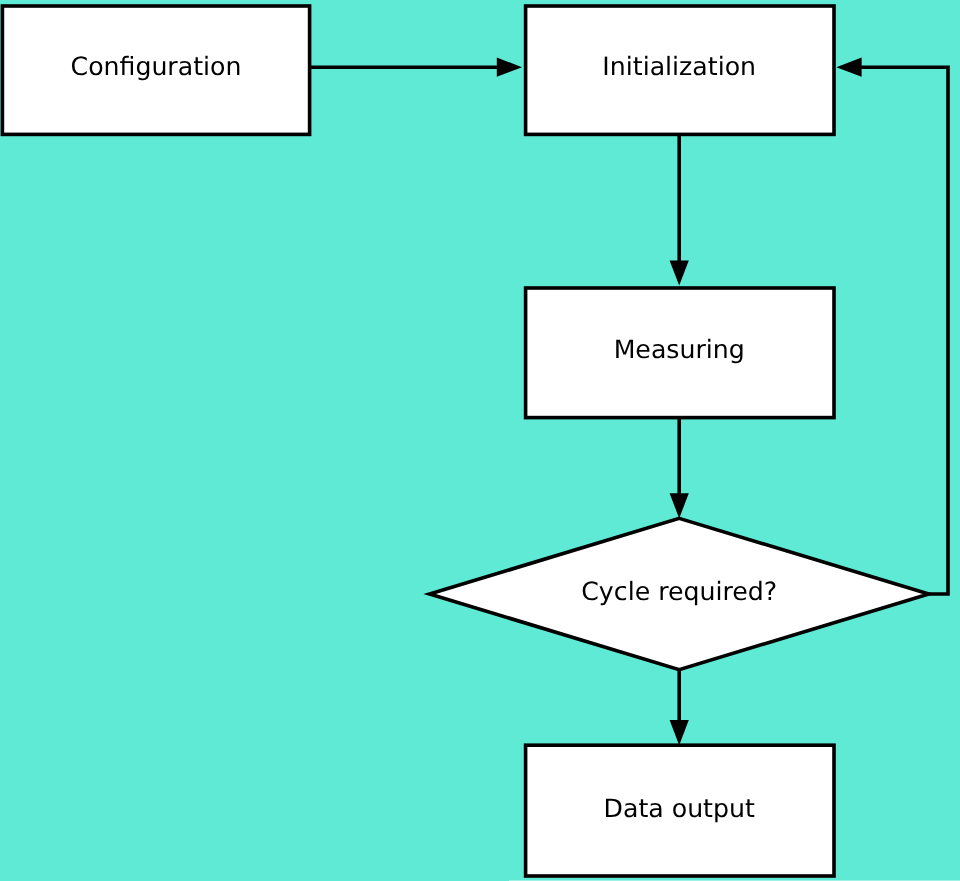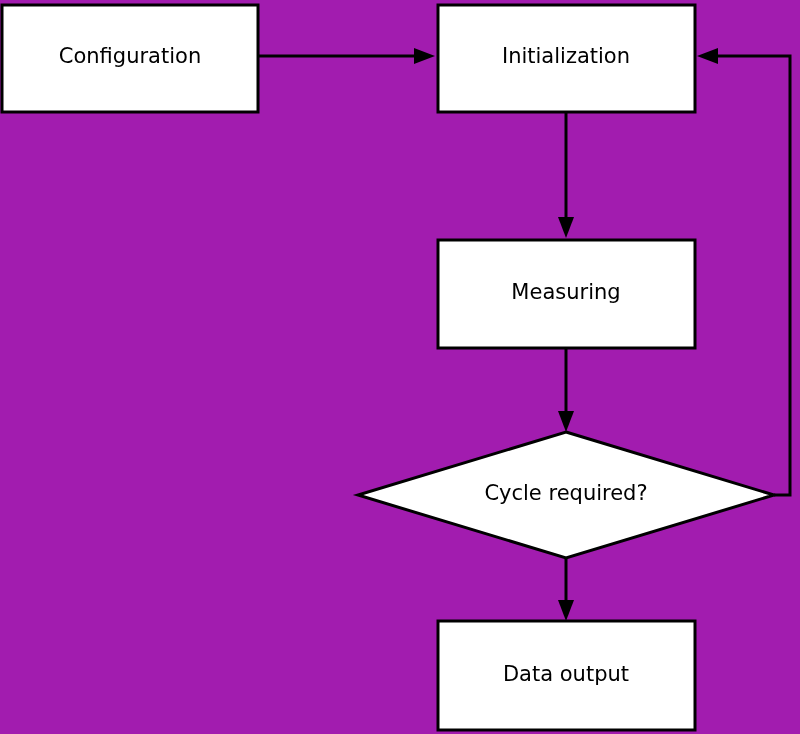--- a/index.html
+++ b/index.html
@@ -10,21 +10,21 @@
   body {
     width: 800px;
     height: 734px;
     font-family: "DejaVu Sans", sans-serif;
     overflow: hidden;
   }
   #flowchart-root {
     position: relative;
     width: 800px;
     height: 734px;
-    background: #a21caf;
+    background: #5eead4;
   }
   svg.diagram {
     display: block;
     width: 800px;
     height: 734px;
   }
   .node-shape {
     fill: #ffffff;
     stroke: #000000;
     stroke-width: 3;

